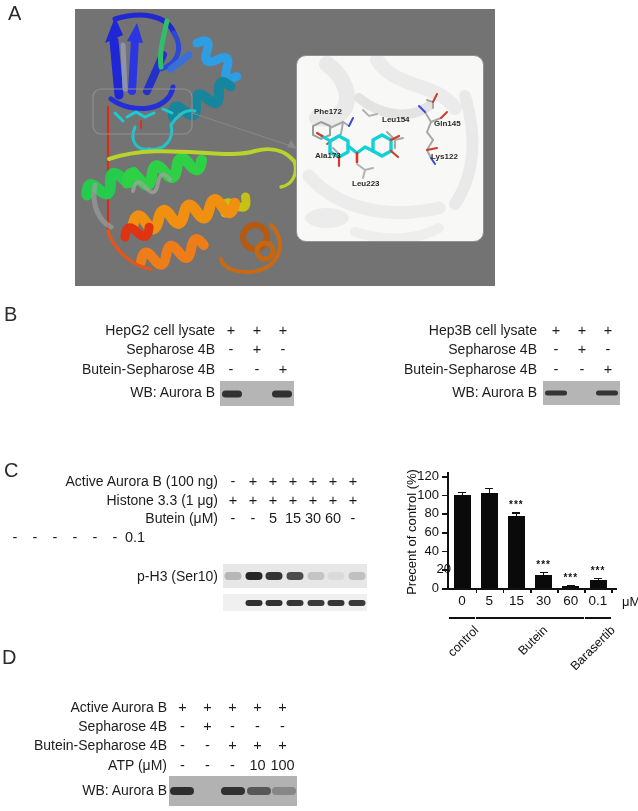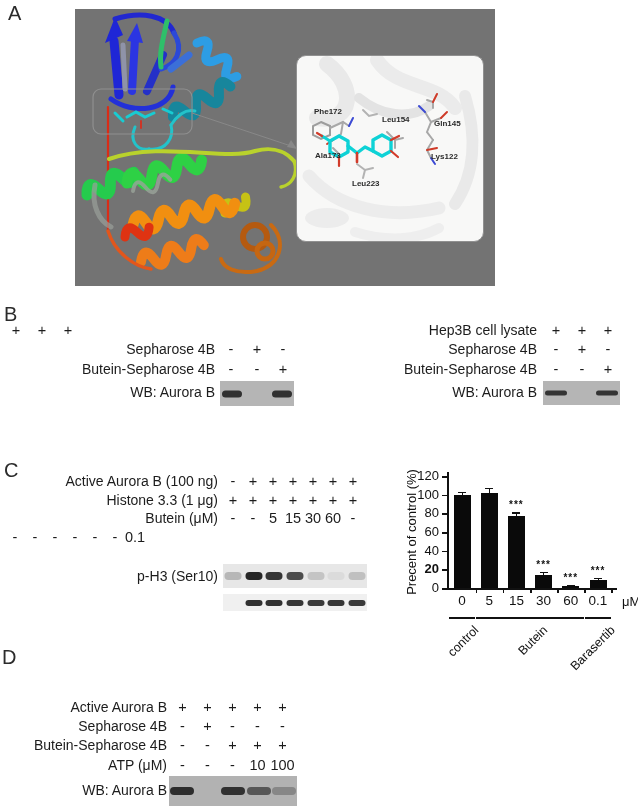--- a/index.html
+++ b/index.html
@@ -159,20 +159,21 @@
         <text class="res" x="137" y="70">Gln145</text>
         <text class="res" x="18" y="102">Ala173</text>
         <text class="res" x="134" y="103">Lys122</text>
         <text class="res" x="55" y="130">Leu223</text>
       </svg>
     </div>
   </div>
 
   <div class="assay" style="left:0;top:320px;--lblw:215px;--lw:26px;--lml:3px;--rh:19.5px">
       <div class="assay-row">
+        <div class="assay-label">HepG2 cell lysate</div>
         <div class="lanes">
           <span class="lane">+</span>
           <span class="lane">+</span>
           <span class="lane">+</span>
         </div>
       </div>
       <div class="assay-row">
         <div class="assay-label">Sepharose 4B</div>
         <div class="lanes">
           <span class="lane">-</span>
@@ -293,21 +294,21 @@
       <div class="band" style="left: 64.2857%; opacity: 0.9;"></div>
       <div class="band" style="left: 78.5714%; opacity: 0.92;"></div>
       <div class="band" style="left: 92.8571%; opacity: 0.9;"></div>
     </div>
   <div id="chart">
       <div class="ax" style="left: 51px; top: 10px; width: 1.5px; height: 116px;"></div>
       <div class="ax" style="left: 51px; top: 126px; width: 170px; height: 1.5px;"></div>
       <div class="ax" style="left: 46px; top: 126px; width: 5px; height: 1.5px;"></div>
       <div class="ylab" style="left: 0px; top: 118px; width: 43px;">0</div>
       <div class="ax" style="left: 46px; top: 107.333px; width: 5px; height: 1.5px;"></div>
-      <div class="ylab" style="left: 0px; top: 99.3333px; width: 43px; font-weight: bold;">20</div>
+      <div class="ylab" style="left: 12px; top: 99.3333px; width: 43px;">20</div>
       <div class="ax" style="left: 46px; top: 88.6667px; width: 5px; height: 1.5px;"></div>
       <div class="ylab" style="left: 0px; top: 80.6667px; width: 43px;">40</div>
       <div class="ax" style="left: 46px; top: 70px; width: 5px; height: 1.5px;"></div>
       <div class="ylab" style="left: 0px; top: 62px; width: 43px;">60</div>
       <div class="ax" style="left: 46px; top: 51.3333px; width: 5px; height: 1.5px;"></div>
       <div class="ylab" style="left: 0px; top: 43.3333px; width: 43px;">80</div>
       <div class="ax" style="left: 46px; top: 32.6667px; width: 5px; height: 1.5px;"></div>
       <div class="ylab" style="left: 0px; top: 24.6667px; width: 43px;">100</div>
       <div class="ax" style="left: 46px; top: 14px; width: 5px; height: 1.5px;"></div>
       <div class="ylab" style="left: 0px; top: 6px; width: 43px;">120</div>

